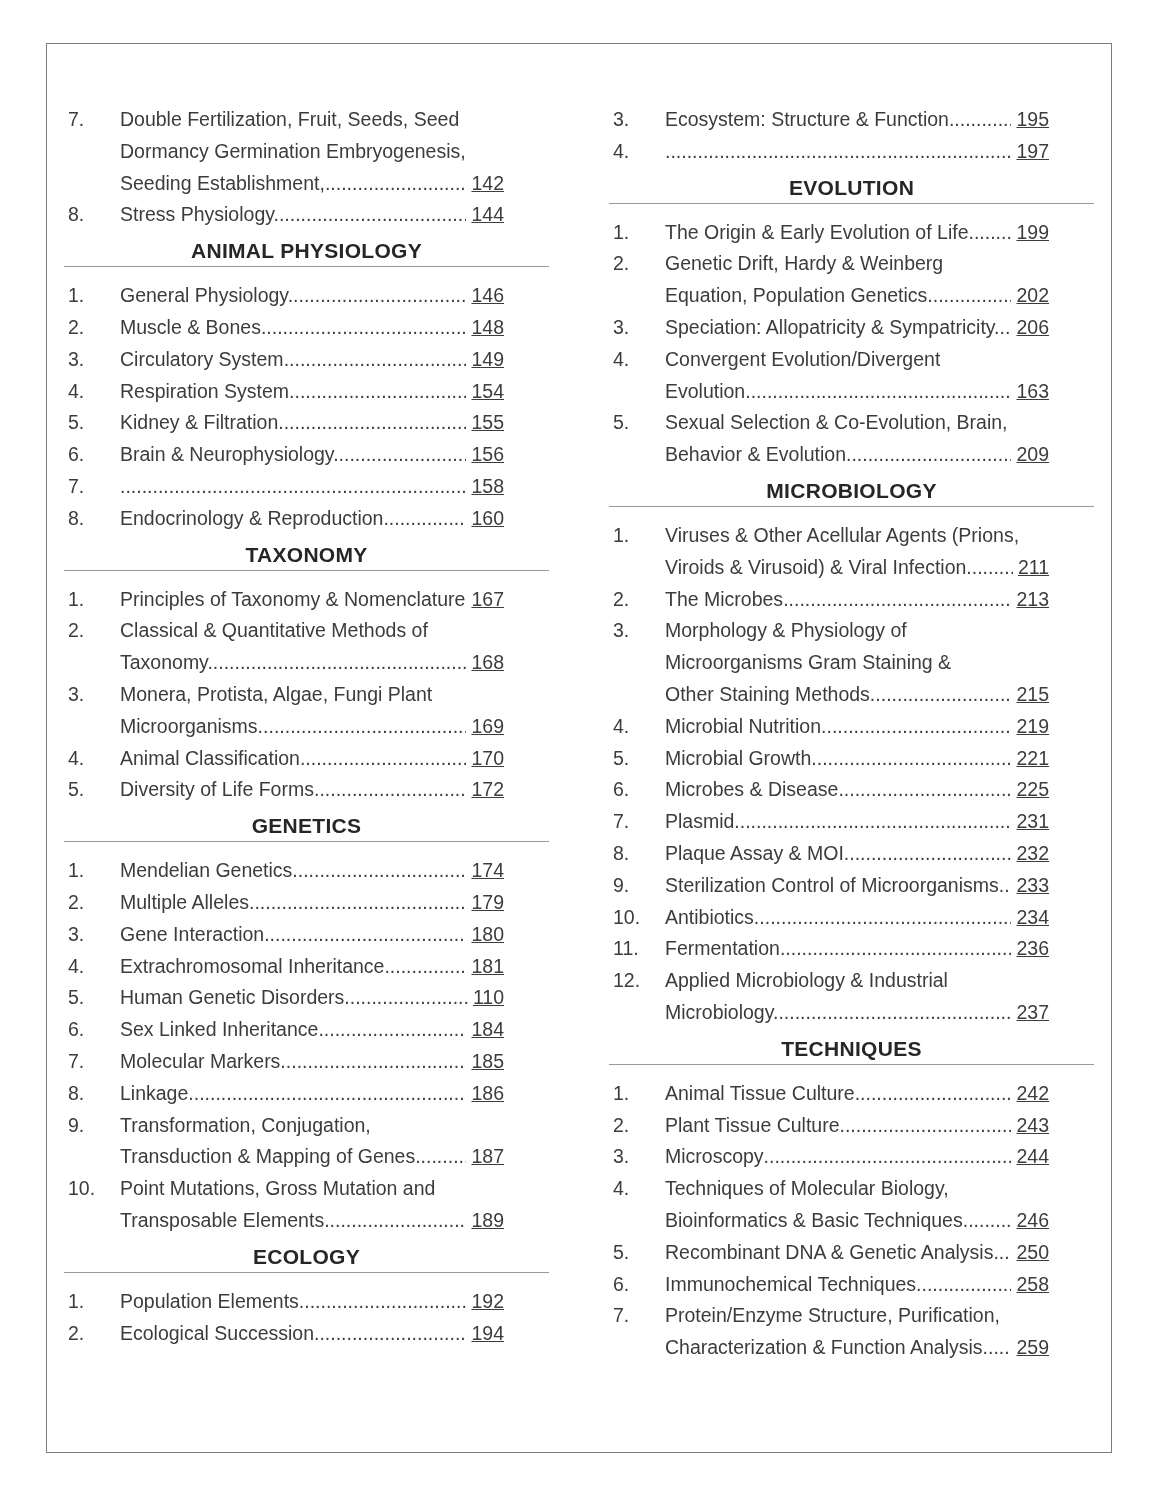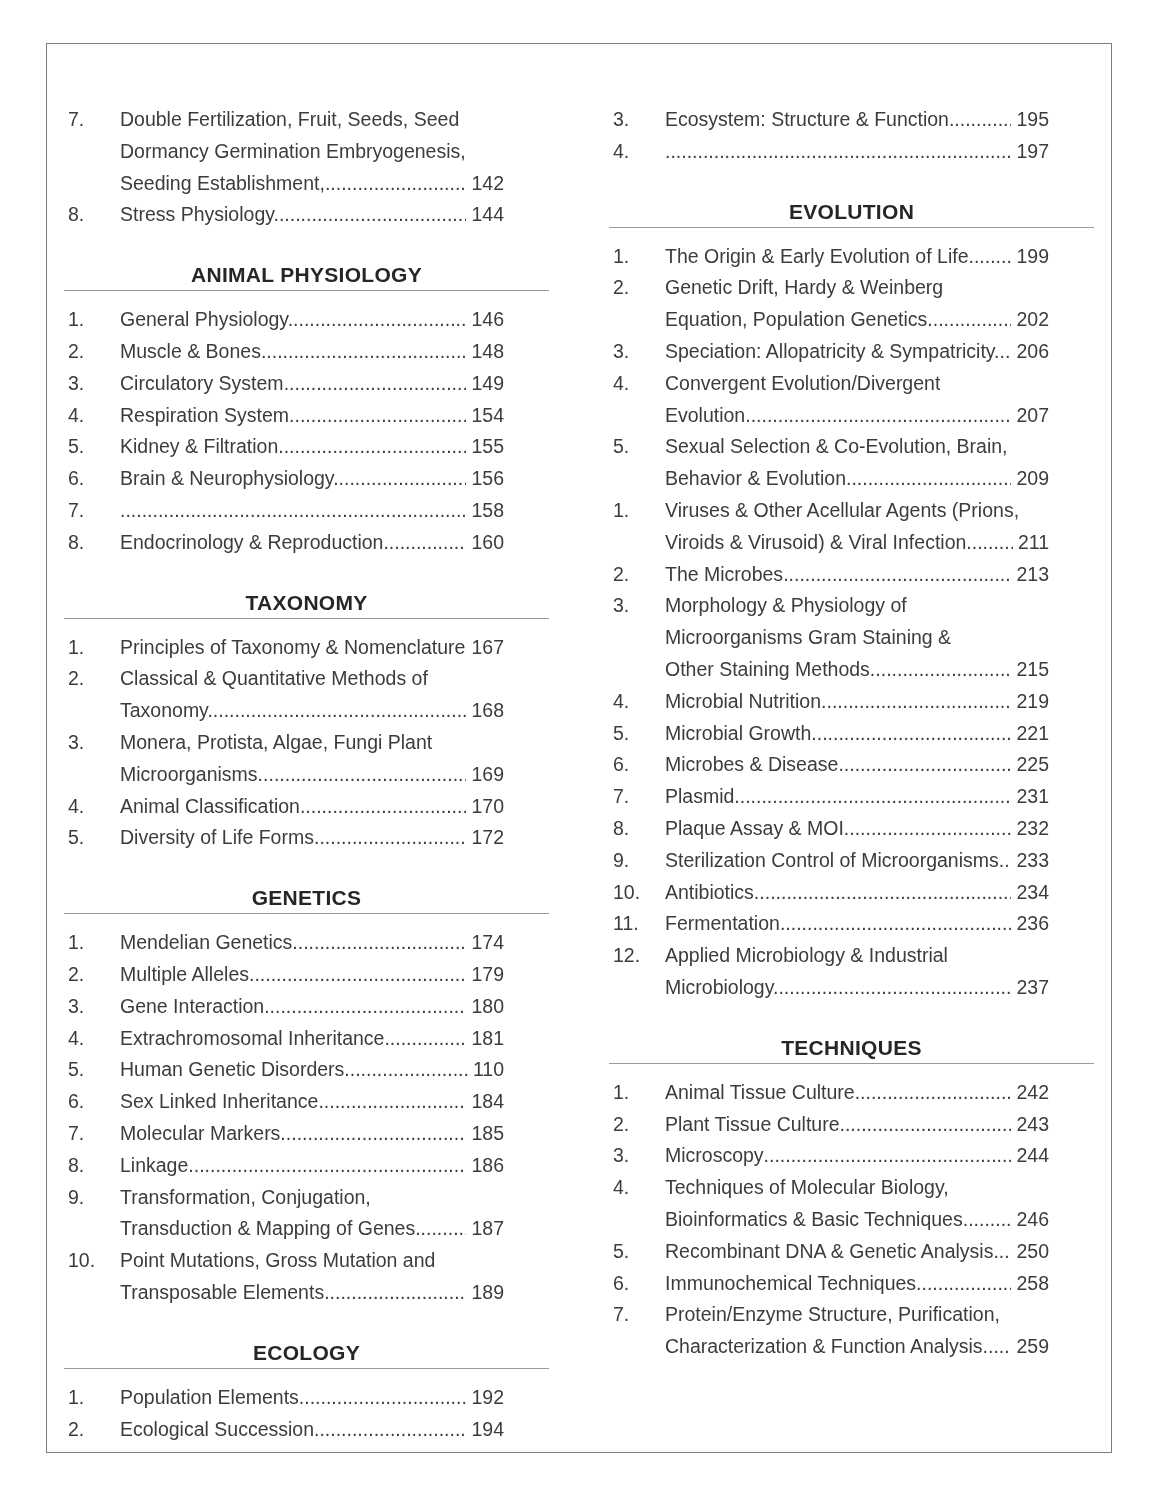--- a/index.html
+++ b/index.html
@@ -35,22 +35,22 @@
     box-sizing:border-box;
   }
   .num { flex:0 0 52px; white-space:nowrap; }
   .txt { flex:0 1 auto; min-width:0; white-space:nowrap; overflow:hidden; }
   .dots {
     flex:1 1 0;
     min-width:0;
     overflow:hidden;
     white-space:nowrap;
   }
-  .pg { flex:0 0 auto; padding-left:5px; white-space:nowrap; }
-  .section { margin:30px 0 13px; }
+  .pg { flex:0 0 auto; padding-left:5px; white-space:nowrap;text-decoration:underline; }
+  .section { margin:6px 0 13px; }
   .sec-title {
     font-size:21px;
     font-weight:bold;
     color:#262626;
     text-align:center;
     line-height:28px;
     letter-spacing:0.3px;
   }
   .sec-rule {
     border:none;
@@ -306,31 +306,35 @@
         <span class="pg">206</span>
       </div>
       <div class="row">
         <span class="num">4.</span>
         <span class="txt">Convergent Evolution/Divergent</span>
       </div>
       <div class="row">
         <span class="num"></span>
         <span class="txt">Evolution.</span>
         <span class="dots">................................................................................................................................................................</span>
-        <span class="pg">207</span>
+        <span class="pg">163</span>
       </div>
       <div class="row">
         <span class="num">5.</span>
         <span class="txt">Sexual Selection &amp; Co-Evolution, Brain,</span>
       </div>
       <div class="row">
         <span class="num"></span>
         <span class="txt">Behavior &amp; Evolution.</span>
         <span class="dots">................................................................................................................................................................</span>
         <span class="pg">209</span>
+      </div>
+      <div class="section">
+        <div class="sec-title">MICROBIOLOGY</div>
+        <div class="sec-rule"></div>
       </div>
       <div class="row">
         <span class="num">1.</span>
         <span class="txt">Viruses &amp; Other Acellular Agents (Prions,</span>
       </div>
       <div class="row">
         <span class="num"></span>
         <span class="txt">Viroids &amp; Virusoid) &amp; Viral Infection</span>
         <span class="dots">................................................................................................................................................................</span>
         <span class="pg">211</span>

